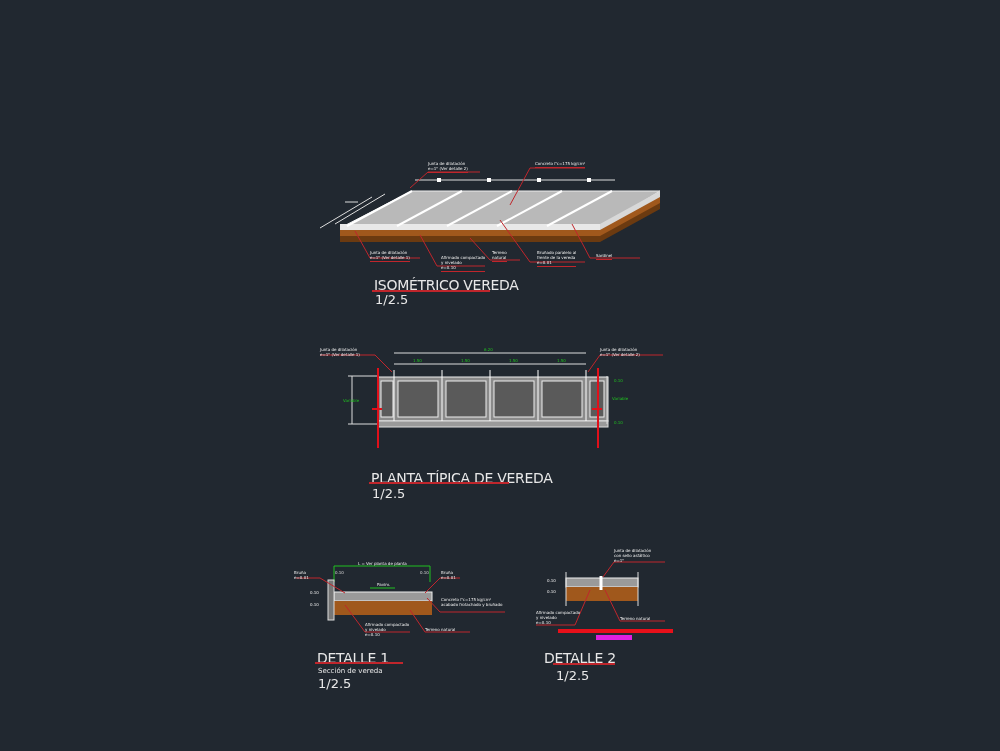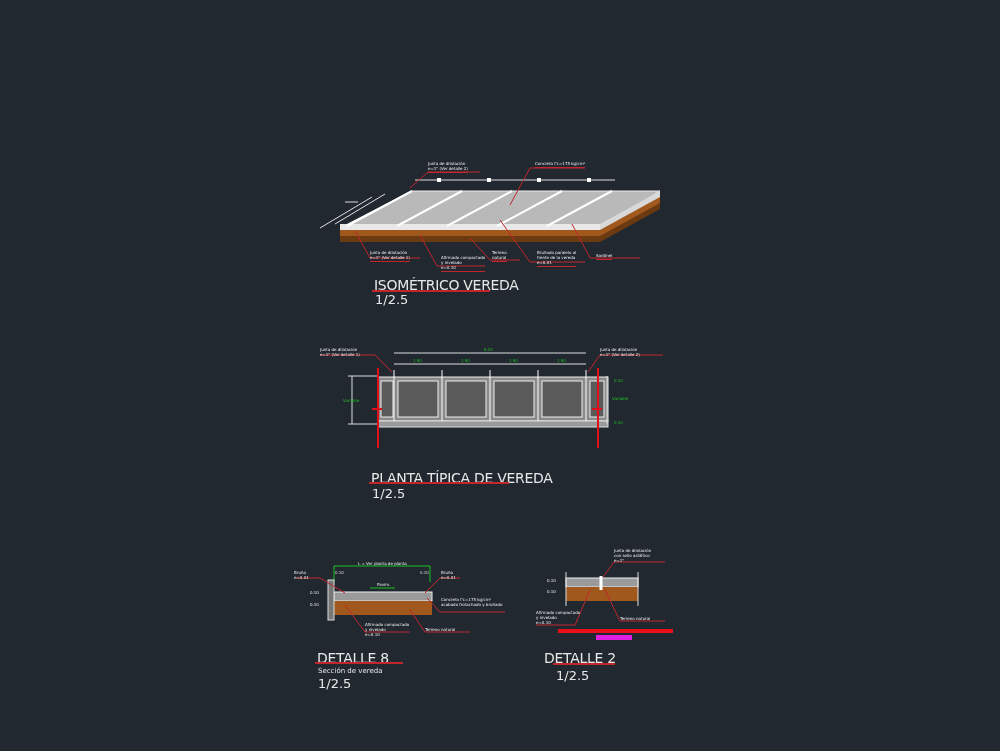--- a/index.html
+++ b/index.html
@@ -160,21 +160,21 @@
 <div class="dim" style="left:420px;top:570px;color:#ddd;">0.10</div>
 <div class="lbl" style="left:377px;top:582px;">Pavim.</div>
 <div class="lbl" style="left:310px;top:590px;">0.10</div>
 <div class="lbl" style="left:310px;top:602px;">0.10</div>
 <div class="lbl" style="left:441px;top:597px;">Concreto f'c=175 kg/cm²
 acabado frotachado y bruñado</div>
 <div class="lbl" style="left:365px;top:622px;">Afirmado compactado
 y nivelado
 e=0.10</div>
 <div class="lbl" style="left:425px;top:627px;">Terreno natural</div>
-<div class="title" style="left:317px;top:650px;">DETALLE 8</div>
+<div class="title" style="left:317px;top:650px;">DETALLE 1</div>
 <div class="title-line" style="left:315px;top:662px;width:88px;"></div>
 <div class="sub" style="left:318px;top:667px;">Sección de vereda</div>
 <div class="scale" style="left:318px;top:676px;">1/2.5</div>
 
 <div class="lbl" style="left:614px;top:548px;">Junta de dilatación
 con sello asfáltico
 e=1"</div>
 <div class="lbl" style="left:547px;top:578px;">0.10</div>
 <div class="lbl" style="left:547px;top:589px;">0.10</div>
 <div class="lbl" style="left:536px;top:610px;">Afirmado compactado

